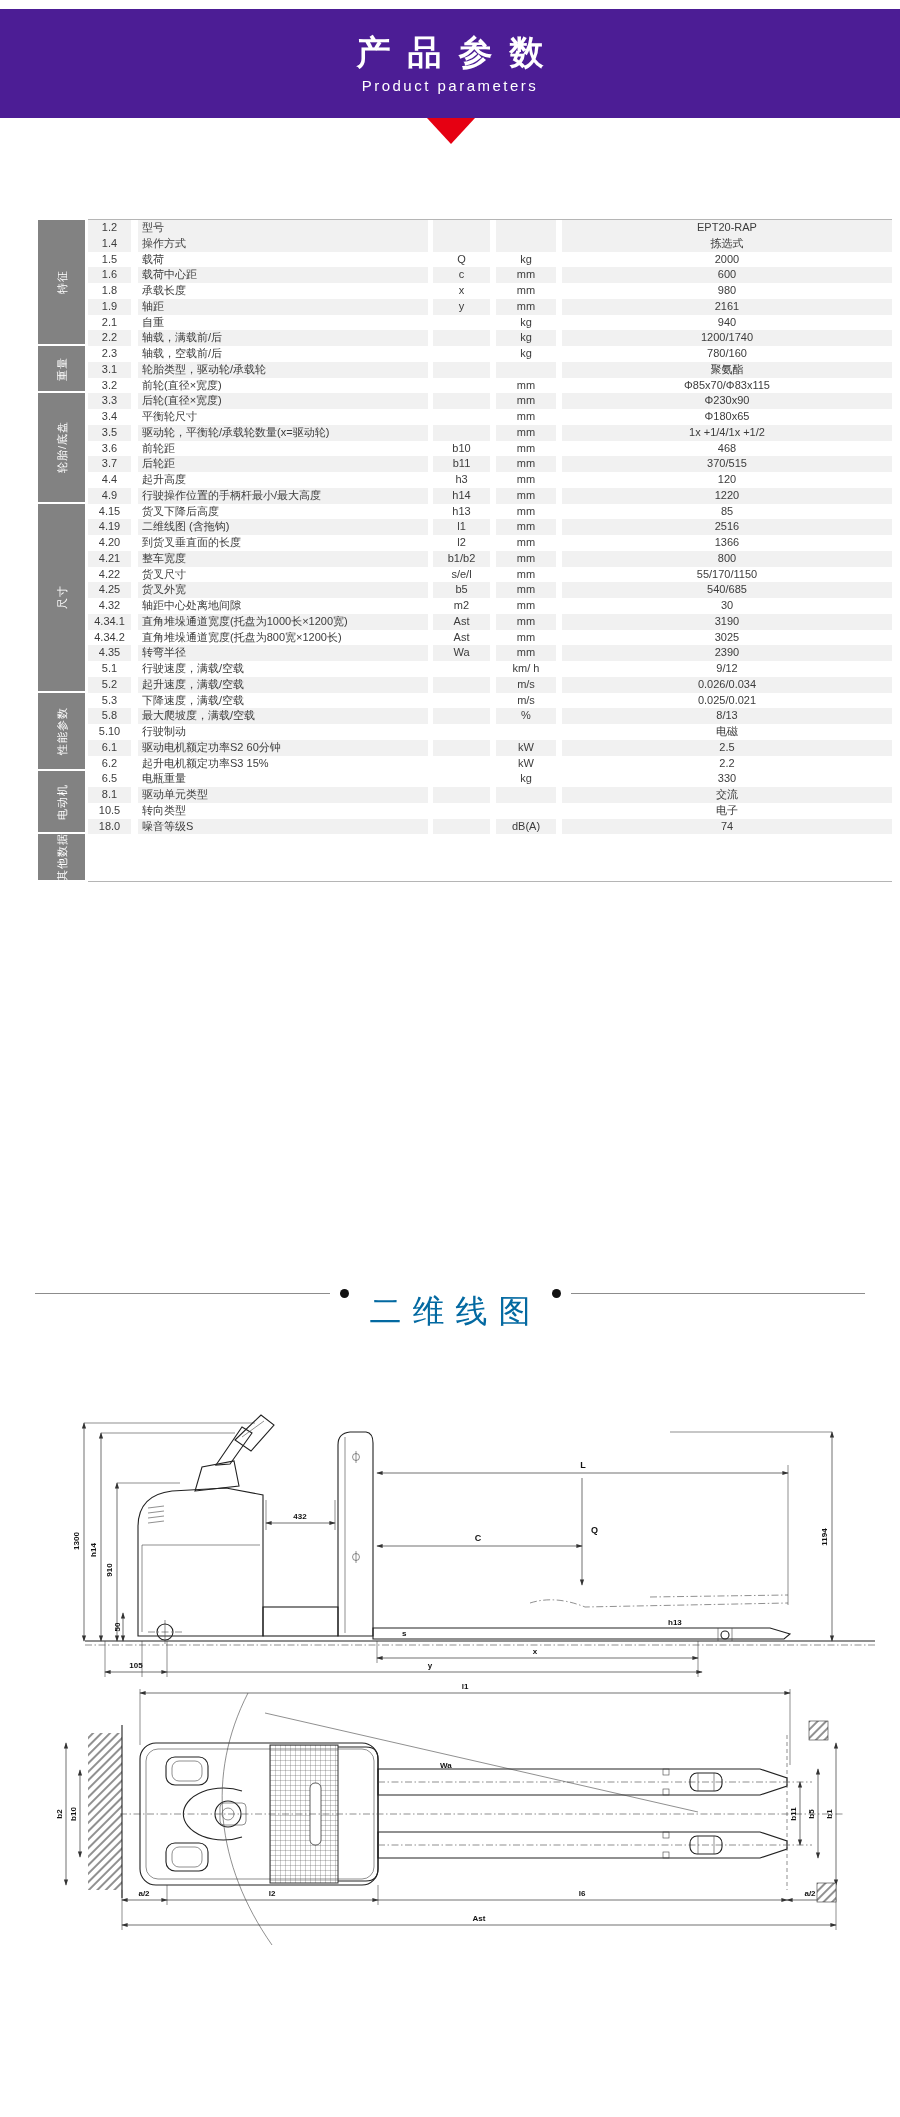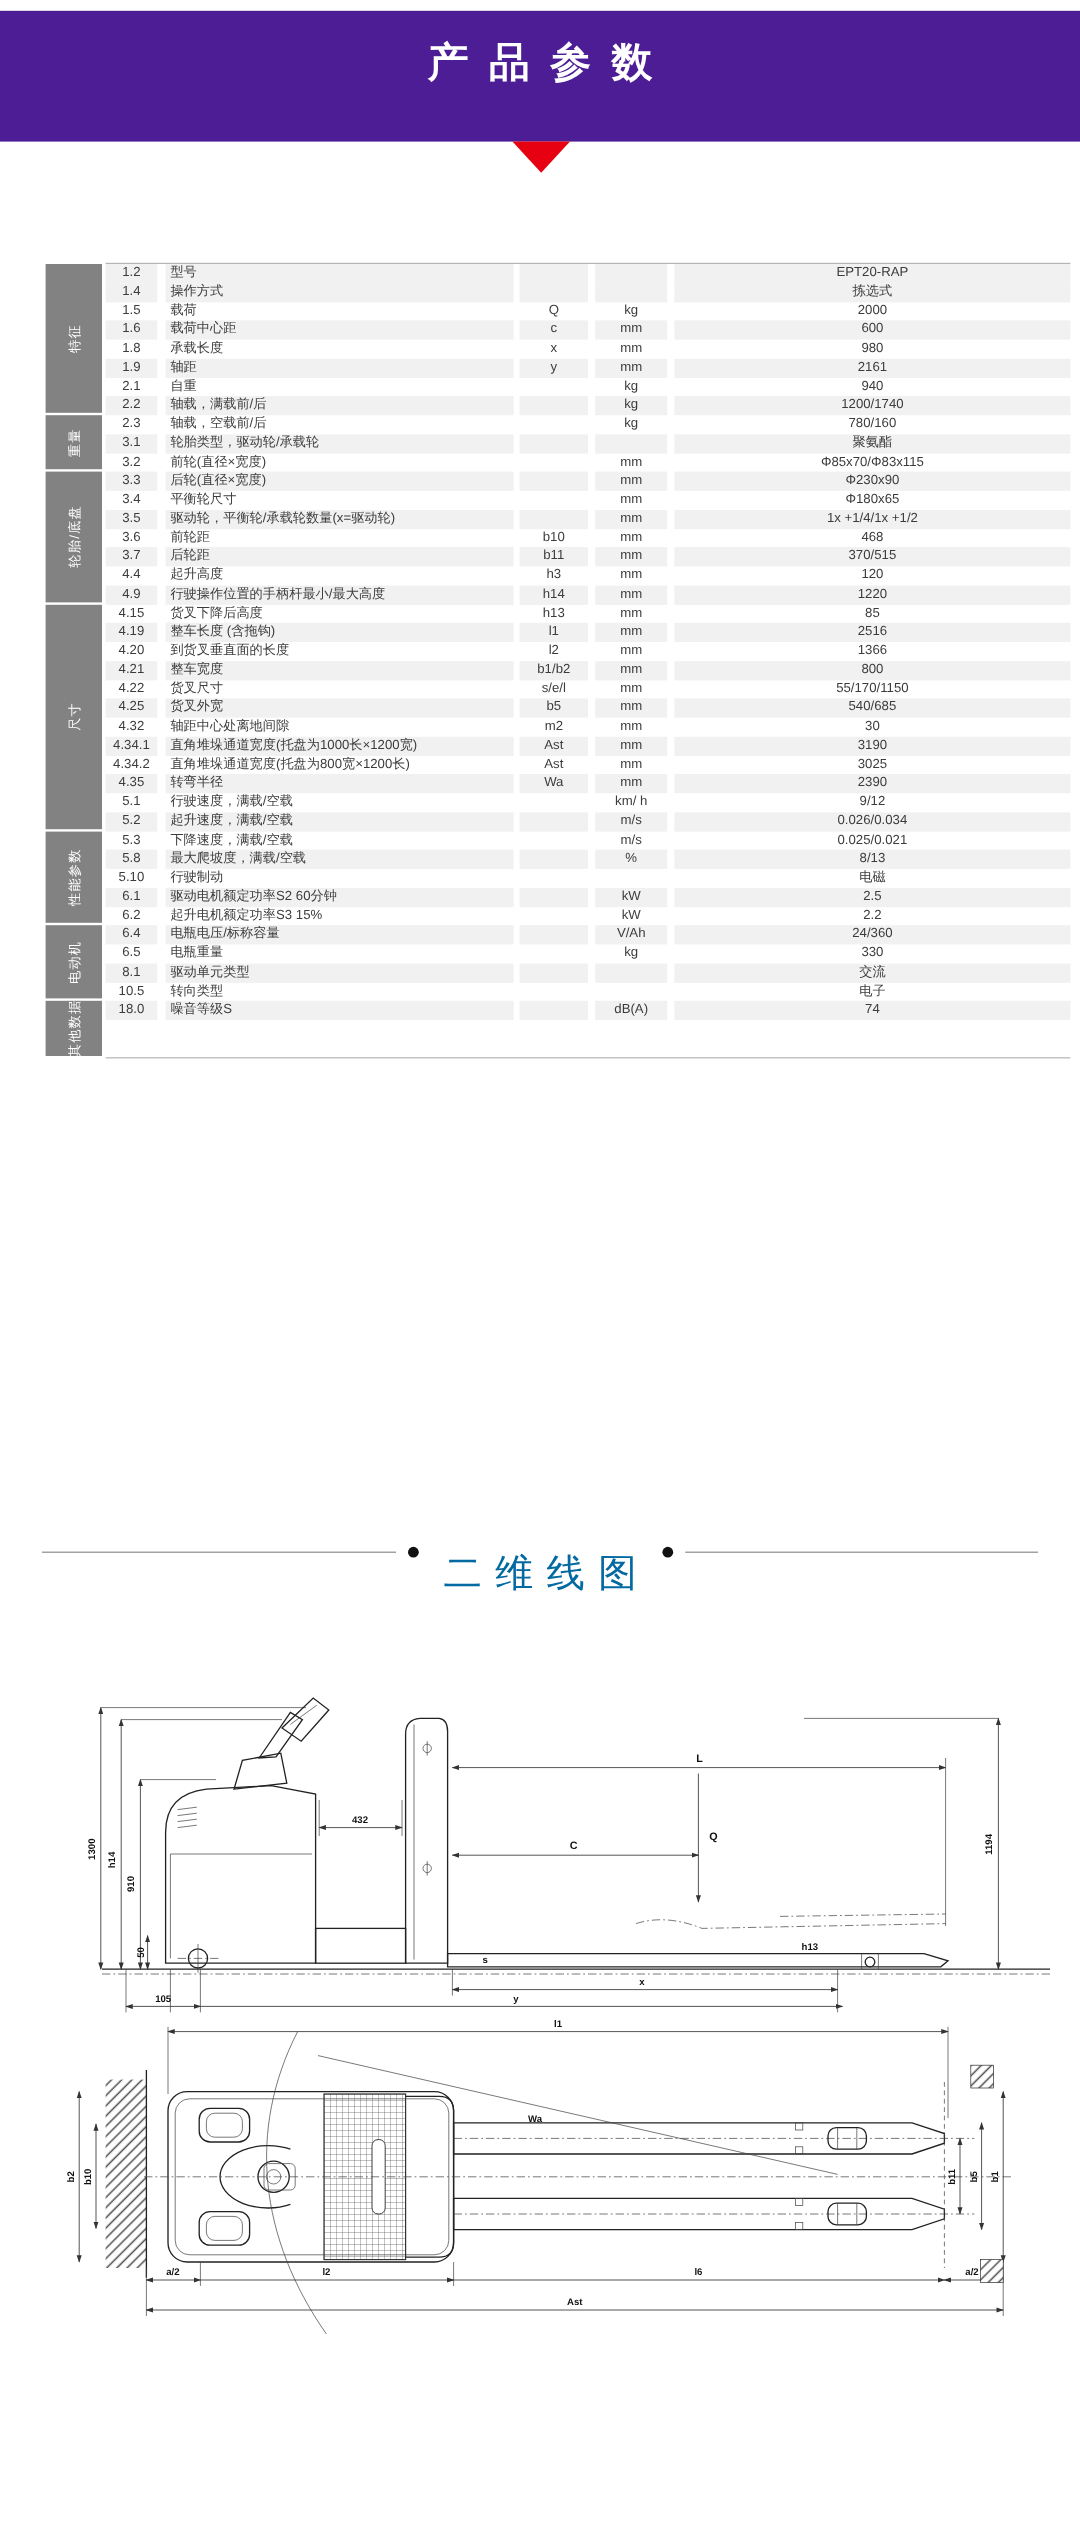--- a/index.html
+++ b/index.html
@@ -48,20 +48,21 @@
   .dd{stroke-dasharray:7 2.5 1.5 2.5;}
   .dsh{stroke-dasharray:4 3;}
   .lbl{font-size:8px;fill:#111;font-weight:bold;}
   .lbl9{font-size:9px;fill:#111;font-weight:bold;}
 </style>
 </head>
 <body>
 
 <div class="banner" style="background: #4c1d95;">
   <div class="banner-title">产品参数</div>
+  <div class="banner-sub">Product parameters</div>
 </div>
 <div class="banner-tip" style="border-top-color: rgb(230, 0, 18);"></div>
 
 <div class="tbl-line" style="top:219px"></div>
 <div class="tbl-line" style="top:881px"></div>
 <div class="sidebar">
     <div class="side-group" style="height: 124px;">
       <span>特征</span>
     </div>
     <div class="side-group" style="height: 45.25px;">
@@ -212,21 +213,21 @@
     </div>
     <div class="row">
       <div class="cell c-no">4.15</div>
       <div class="cell c-name">货叉下降后高度</div>
       <div class="cell c-sym">h13</div>
       <div class="cell c-unit">mm</div>
       <div class="cell c-val">85</div>
     </div>
     <div class="row striped">
       <div class="cell c-no">4.19</div>
-      <div class="cell c-name">整车长度 (含拖钩)</div>
+      <div class="cell c-name">二维线图 (含拖钩)</div>
       <div class="cell c-sym">l1</div>
       <div class="cell c-unit">mm</div>
       <div class="cell c-val">2516</div>
     </div>
     <div class="row">
       <div class="cell c-no">4.20</div>
       <div class="cell c-name">到货叉垂直面的长度</div>
       <div class="cell c-sym">l2</div>
       <div class="cell c-unit">mm</div>
       <div class="cell c-val">1366</div>
@@ -321,27 +322,20 @@
       <div class="cell c-sym"></div>
       <div class="cell c-unit">kW</div>
       <div class="cell c-val">2.5</div>
     </div>
     <div class="row">
       <div class="cell c-no">6.2</div>
       <div class="cell c-name">起升电机额定功率S3 15%</div>
       <div class="cell c-sym"></div>
       <div class="cell c-unit">kW</div>
       <div class="cell c-val">2.2</div>
-    </div>
-    <div class="row striped">
-      <div class="cell c-no">6.4</div>
-      <div class="cell c-name">电瓶电压/标称容量</div>
-      <div class="cell c-sym"></div>
-      <div class="cell c-unit">V/Ah</div>
-      <div class="cell c-val">24/360</div>
     </div>
     <div class="row">
       <div class="cell c-no">6.5</div>
       <div class="cell c-name">电瓶重量</div>
       <div class="cell c-sym"></div>
       <div class="cell c-unit">kg</div>
       <div class="cell c-val">330</div>
     </div>
     <div class="row striped">
       <div class="cell c-no">8.1</div>

